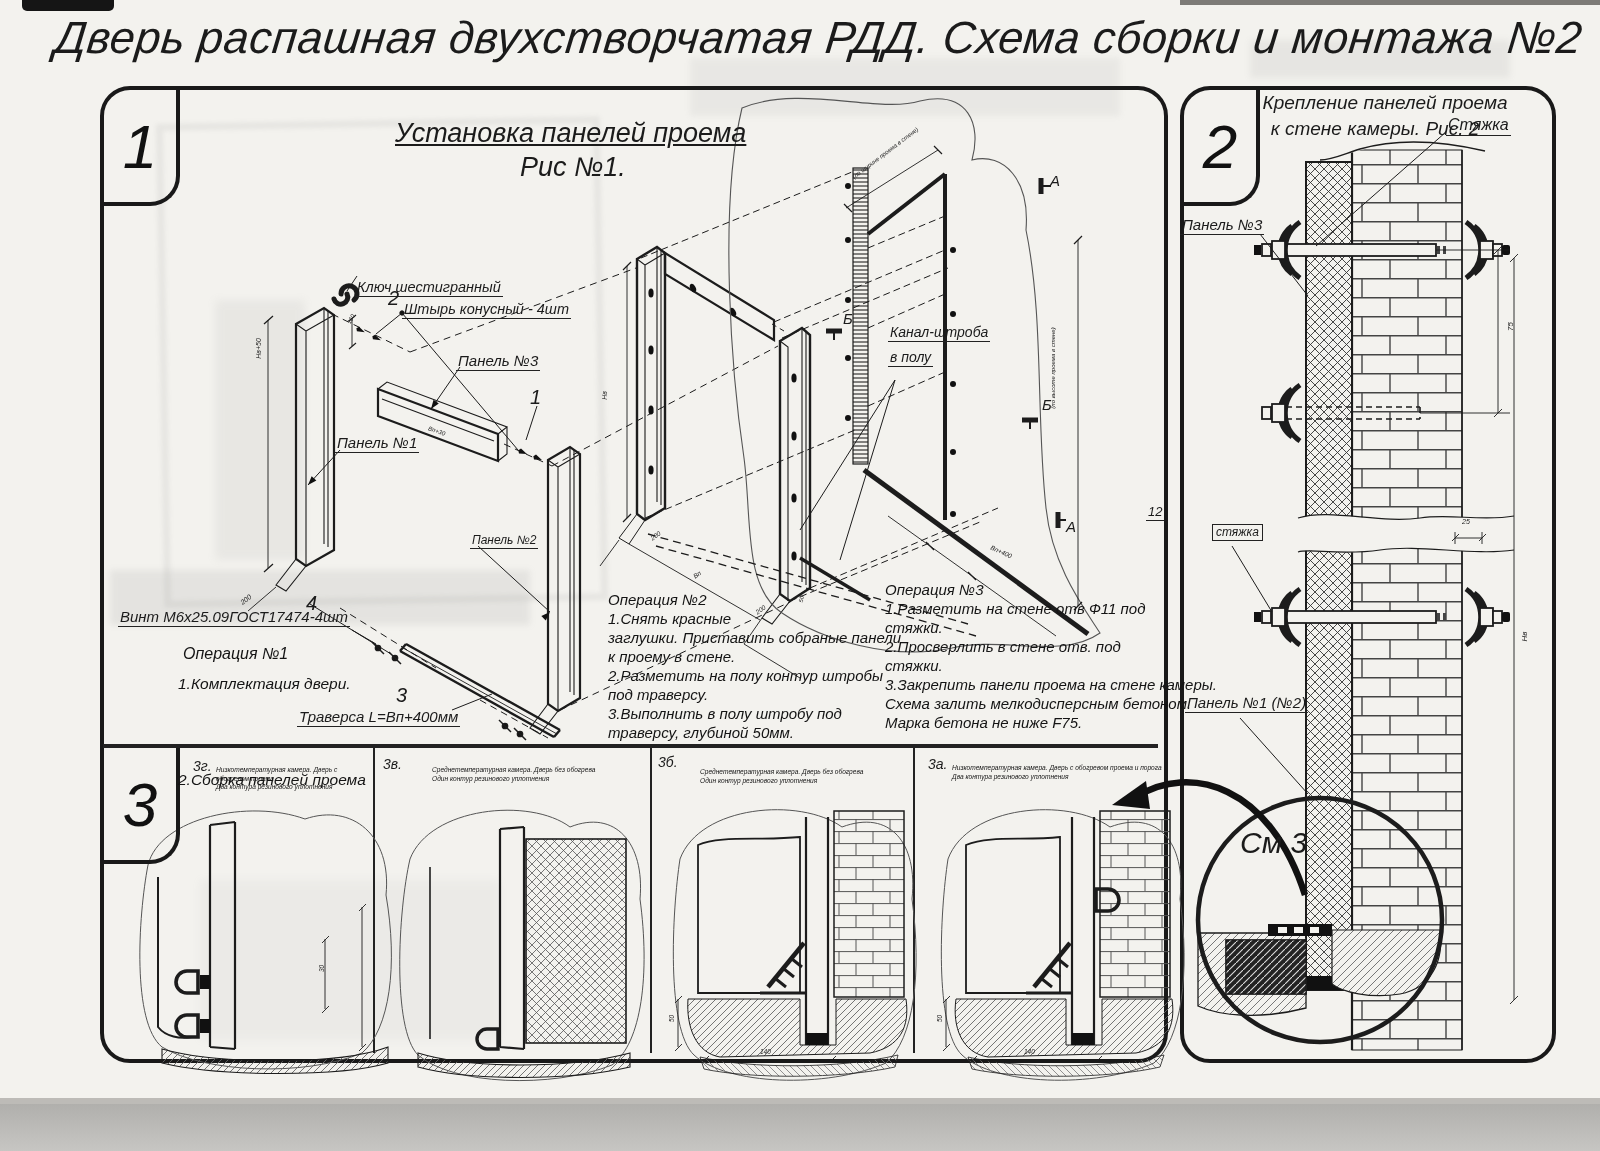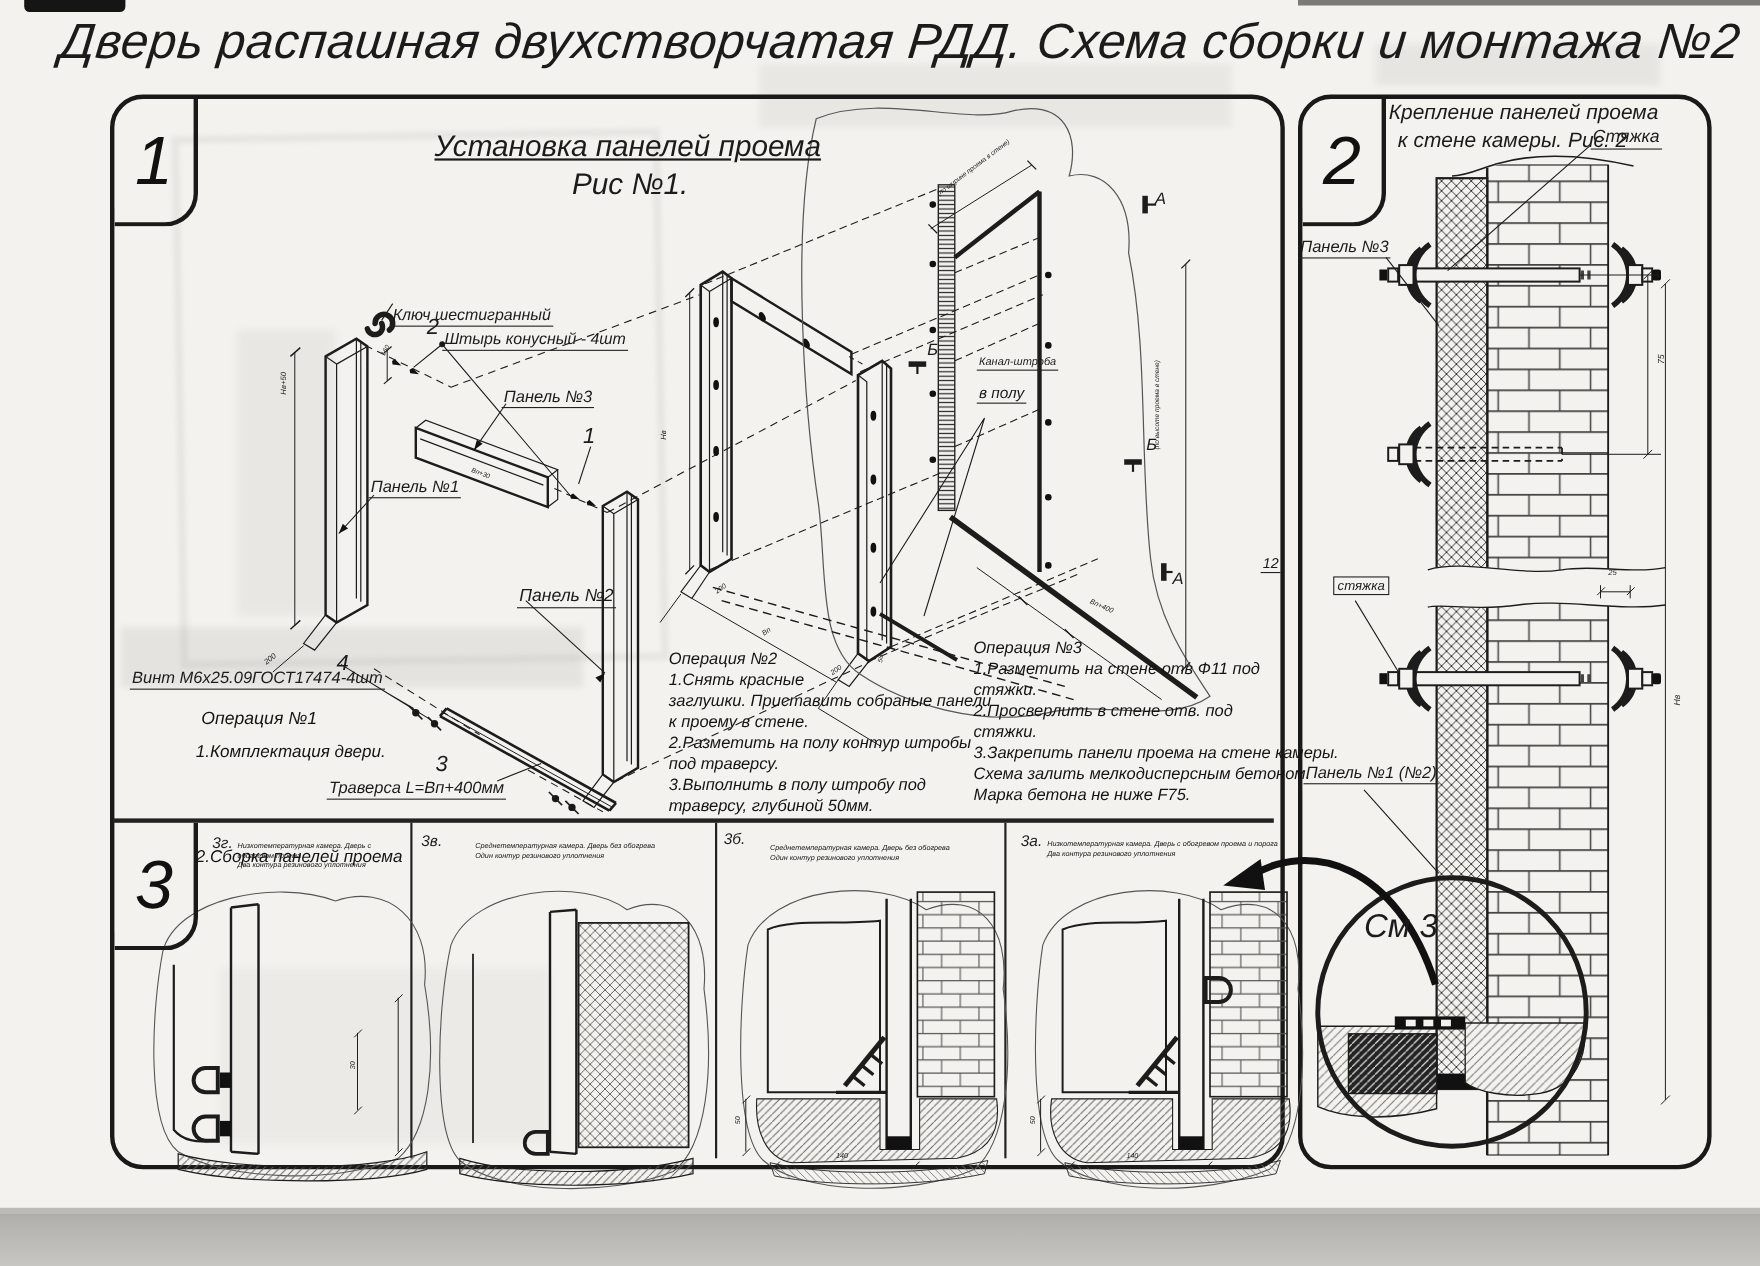--- a/index.html
+++ b/index.html
@@ -337,26 +337,26 @@
 
   <div class="lbl" style="left:395px;top:118px;font-size:27px;text-decoration:underline;">Установка панелей проема</div>
   <div class="lbl" style="left:520px;top:152px;font-size:27px;">Рис №1.</div>
 
   <div class="lbl u" style="left:355px;top:263px;font-size:14.5px;margin-top:16px;">Ключ шестигранный</div>
   <div class="lbl" style="left:388px;top:287px;font-size:20px;">2</div>
   <div class="lbl u" style="left:402px;top:301px;font-size:14.5px;text-align:center;">Штырь конусный - 4шт</div>
   <div class="lbl u" style="left:456px;top:352px;font-size:15px;">Панель №3</div>
   <div class="lbl" style="left:530px;top:386px;font-size:20px;">1</div>
   <div class="lbl u" style="left:335px;top:434px;font-size:15px;">Панель №1</div>
-  <div class="lbl u" style="left:470px;top:533px;font-size:16px;">Панель №2</div>
+  <div class="lbl u" style="left:470px;top:533px;font-size:12px;">Панель №2</div>
   <div class="lbl" style="left:306px;top:592px;font-size:20px;">4</div>
   <div class="lbl u" style="left:118px;top:608px;font-size:15px;">Винт М6х25.09ГОСТ17474-4шт</div>
   <div class="lbl" style="left:396px;top:684px;font-size:20px;">3</div>
   <div class="lbl u" style="left:297px;top:708px;font-size:15px;">Траверса  L=Bп+400мм</div>
-  <div class="lbl u" style="left:888px;top:324px;font-size:10px;">Канал-штроба</div>
+  <div class="lbl u" style="left:888px;top:324px;font-size:14px;">Канал-штроба</div>
   <div class="lbl u" style="left:888px;top:349px;font-size:14px;">в полу</div>
   <div class="lbl" style="left:1050px;top:172px;font-size:15px;">А</div>
   <div class="lbl" style="left:1066px;top:518px;font-size:15px;">А</div>
   <div class="lbl" style="left:843px;top:310px;font-size:15px;">Б</div>
   <div class="lbl" style="left:1042px;top:396px;font-size:15px;">Б</div>
 
   <div class="dim rot" style="left:248px;top:345px;font-size:7px;transform:rotate(-90deg);">Hв+50</div>
   <div class="dim rot" style="left:240px;top:596px;font-size:7px;transform:rotate(-38deg);">200</div>
   <div class="dim rot" style="left:346px;top:316px;font-size:6px;transform:rotate(-62deg);">160</div>
   <div class="dim rot" style="left:428px;top:428px;font-size:6px;transform:rotate(20deg);">Bп+30</div>

